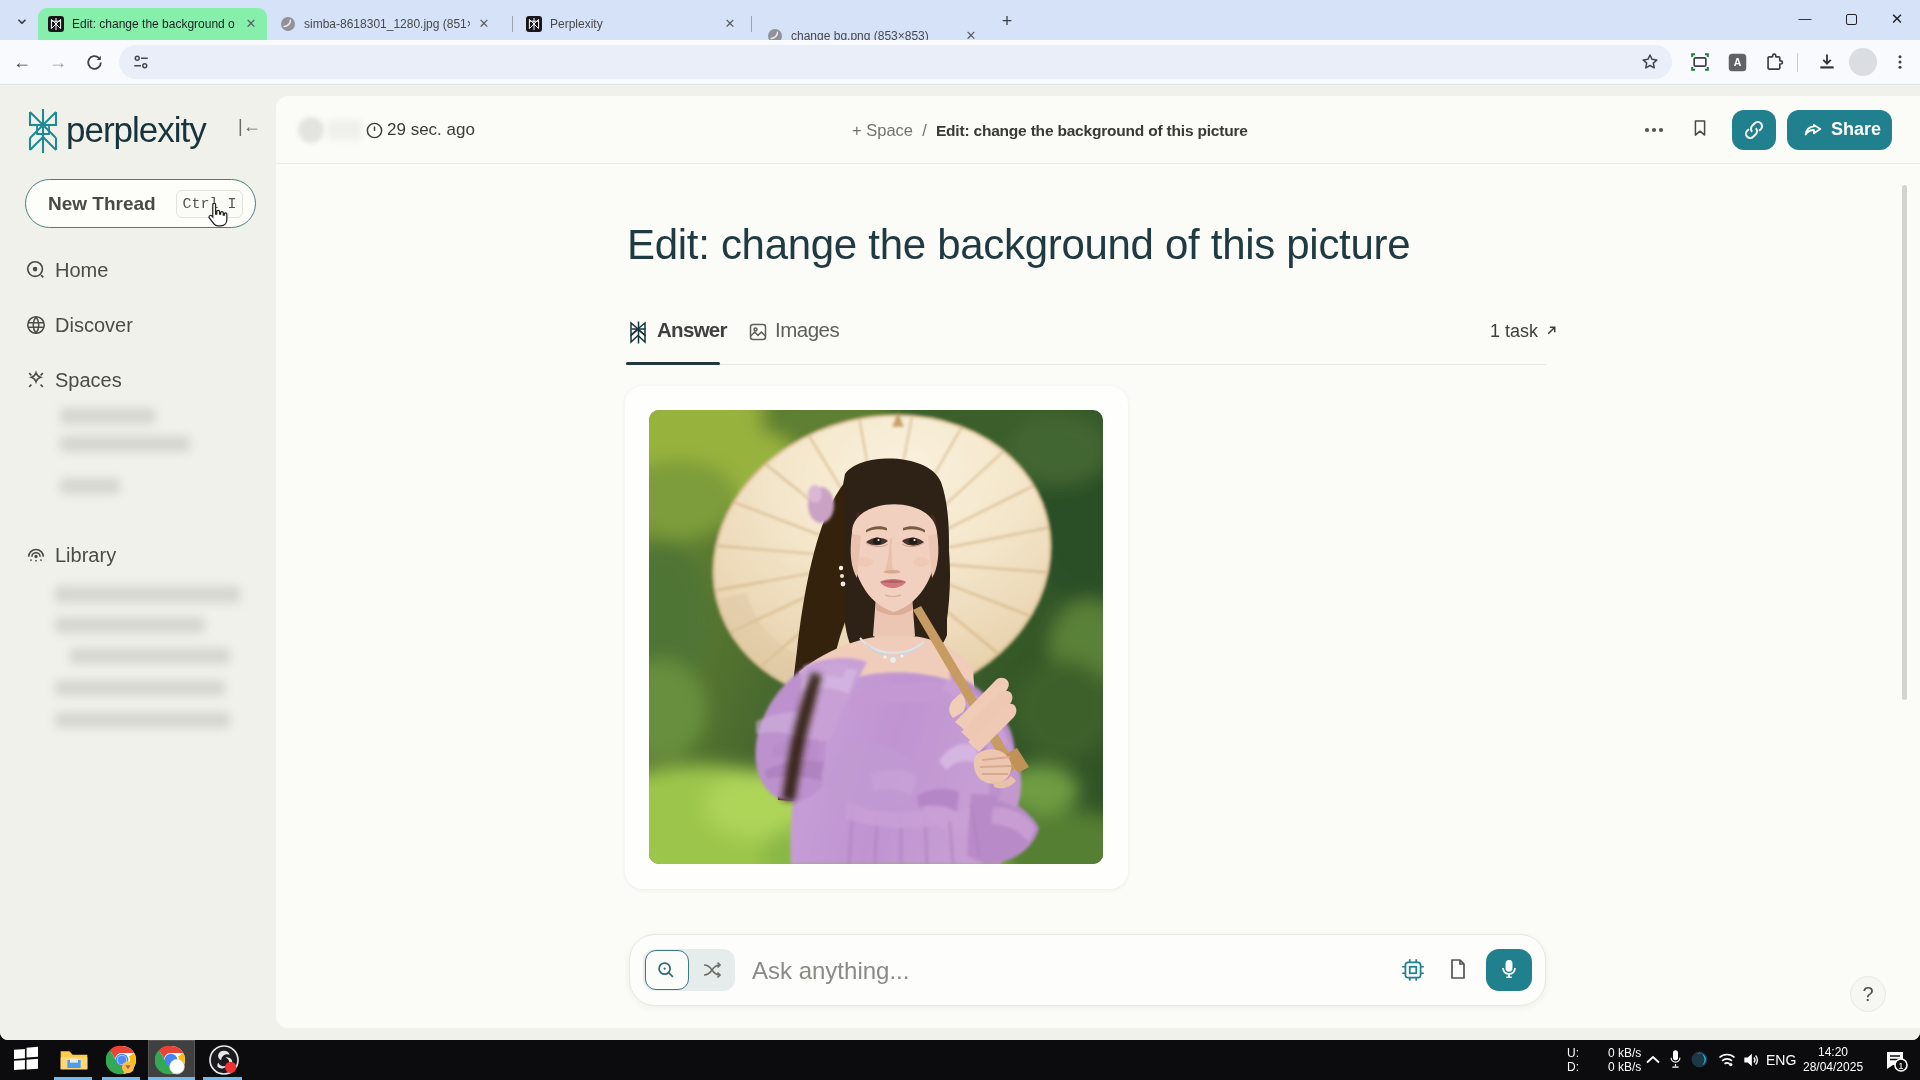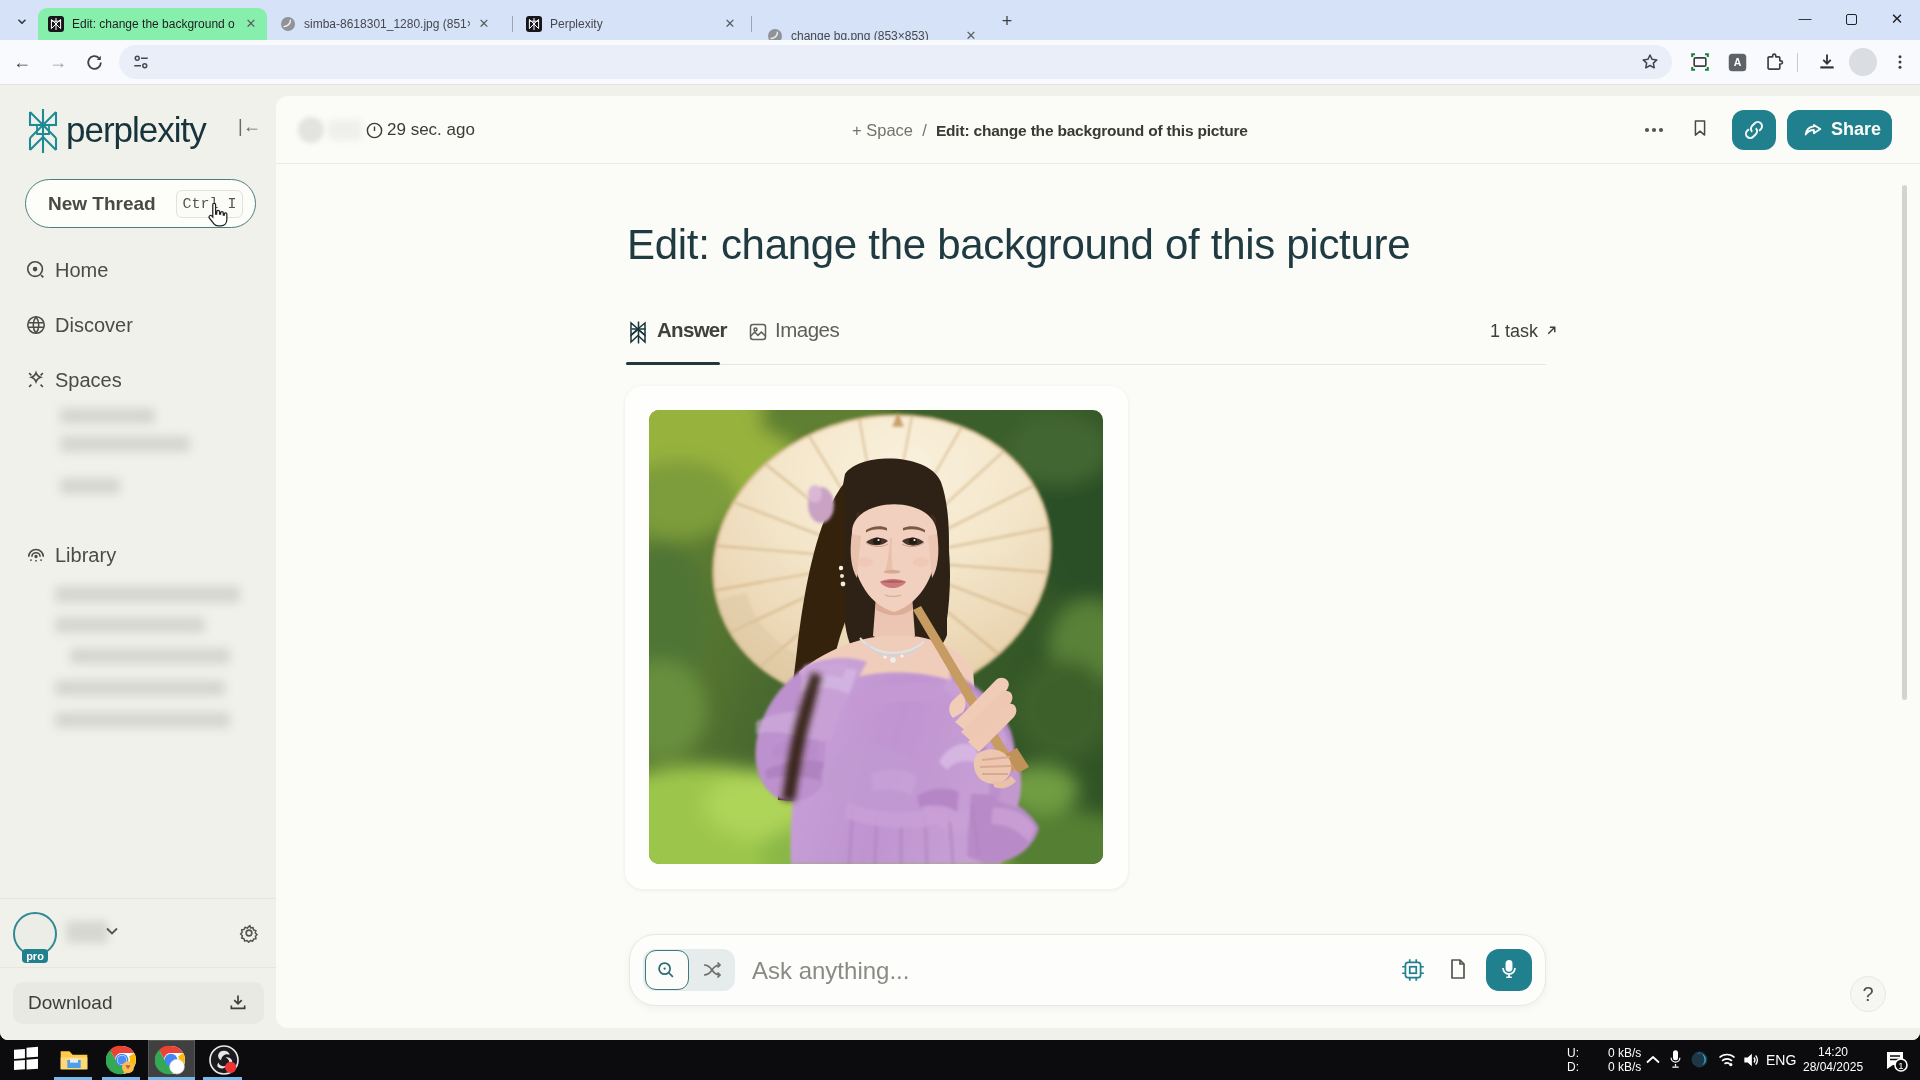--- a/index.html
+++ b/index.html
@@ -259,43 +259,20 @@
               <path d="M12 17.5V19M6 17l1 1.2M18 17l-1 1.2"></path>
             </g>
           </svg>
         <span>Library</span>
       </div>
       <div class="blur1" style="left:55px;top:500px;width:185px;height:17px;"></div>
       <div class="blur1" style="left:55px;top:531px;width:150px;height:16px;"></div>
       <div class="blur1" style="left:70px;top:562px;width:160px;height:16px;"></div>
       <div class="blur1" style="left:55px;top:594px;width:170px;height:16px;"></div>
       <div class="blur1" style="left:55px;top:626px;width:175px;height:16px;"></div>
-      <div id="acct">
-        <div id="avatar"></div>
-        <div id="probadge">pro</div>
-        <div id="acctname"></div>
-        <svg id="acctchev" style="position:absolute;left:104px;top:24px;" width="16" height="16" viewBox="0 0 16 16">
-            <path d="M3 5.5 8 10.5 13 5.5" stroke="#55554f" stroke-width="1.8" fill="none"></path>
-          </svg>
-        <svg id="gear" width="22" height="22" viewBox="0 0 24 24">
-            <g stroke="#55554f" stroke-width="1.8" fill="none">
-              <circle cx="12" cy="12" r="3.1"></circle>
-              <path d="M12 3.2 13 5.8 15.8 5 16.9 7.7 19.8 8.1 19.3 11 21.8 12.5 20.2 14.9 21.2 17.7 18.4 18.4 17.7 21.2 14.9 20.6 13.2 23 11 21.2 8.3 22.3 7.2 19.6 4.3 19.2 4.8 16.3 2.3 14.6 3.9 12.2 2.9 9.5 5.7 8.8 6.4 6 9.2 6.6 10.9 4.2z" stroke-linejoin="round" transform="rotate(8 12 12) scale(0.92) translate(1,1)"></path>
-            </g>
-          </svg>
-      </div>
-      <div id="dlbar">
-        <span>Download</span>
-        <svg width="20" height="20" viewBox="0 0 24 24">
-            <g stroke="#3e3e38" stroke-width="2" fill="none">
-              <path d="M12 3v10M7.5 8.5 12 13l4.5-4.5"></path>
-              <path d="M4 15v3.5h16V15"></path>
-            </g>
-          </svg>
-      </div>
     </div>
     <div id="panel">
       <div id="phead">
         <div id="pavatar"></div>
         <div id="pblob"></div>
         <svg class="clockic" width="19" height="19" viewBox="0 0 24 24">
             <g stroke="#3c3c37" stroke-width="1.8" fill="none">
               <circle cx="12" cy="12" r="9"></circle>
               <path d="M12 7v5.5"></path>
             </g>

